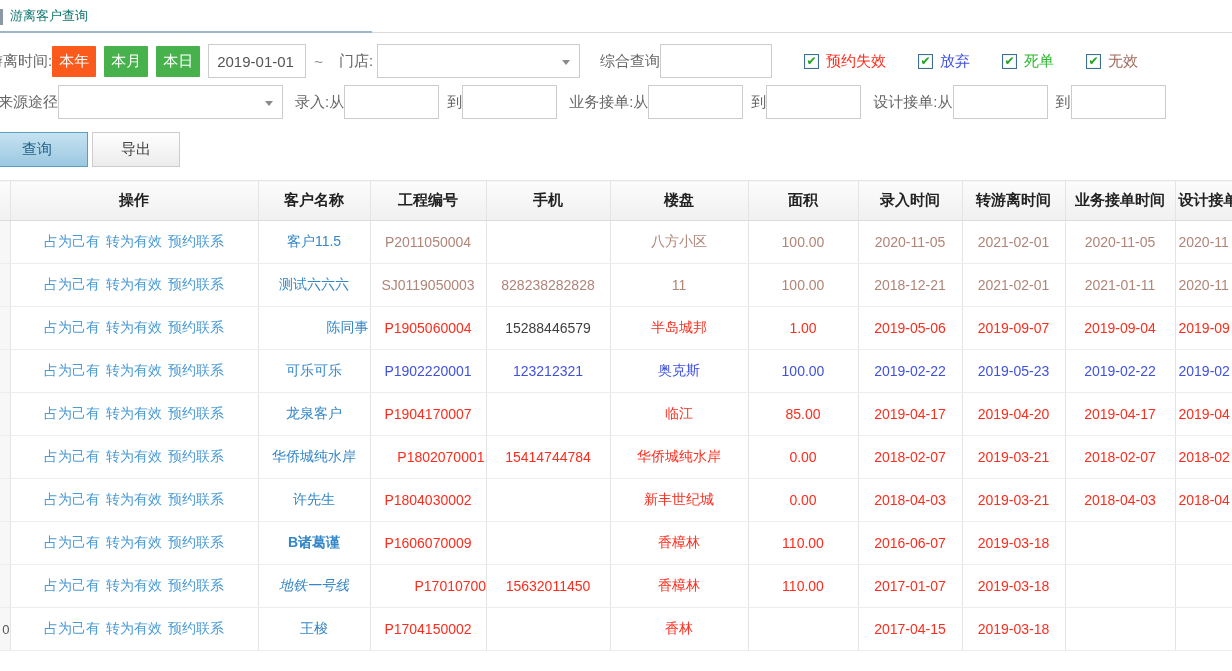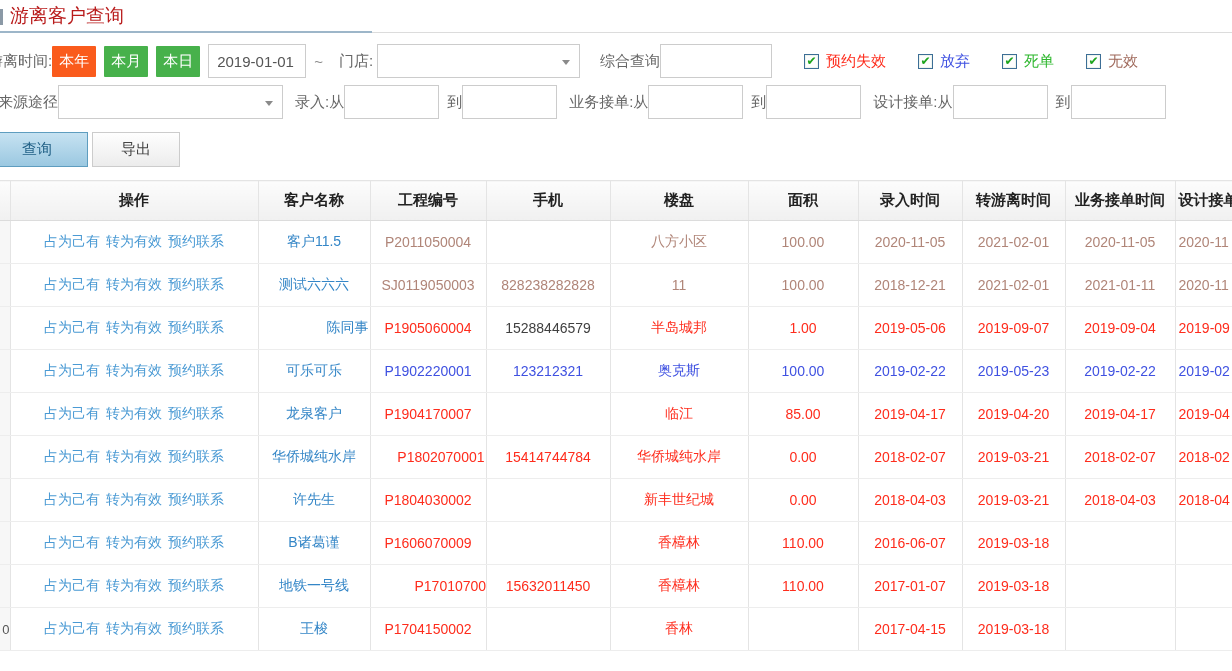--- a/index.html
+++ b/index.html
@@ -4,21 +4,21 @@
 <style>
   html,body{margin:0;padding:0;}
   body{
     width:1232px;height:671px;overflow:hidden;background:#fff;
     font-family:"Liberation Sans","DejaVu Sans",sans-serif;
   }
   
   .titlebar{height:33px;position:relative;display:flex;align-items:center;
     border-bottom:1px solid #dcdcdc;padding-left:10px;box-sizing:border-box;}
   .title-icon{position:absolute;left:0;top:9px;width:3px;height:16px;background:#8b99a6;}
-  .page-title{font-size:19px;font-weight:normal;color:#b91c1c;margin:0;}
+  .page-title{font-size:13px;font-weight:normal;color:#0f766e;margin:0;}
   .title-underline{position:absolute;left:0;bottom:-1px;width:372px;height:2px;background:#9db6c9;}
   
   .filters{padding-top:11px;}
   .filter-row{display:flex;align-items:center;}
   .row1{margin-left:-12px;}
   .row2{margin-left:-2px;margin-top:7px;}
   .flabel{font-size:15px;color:#666;white-space:nowrap;}
   .quick{height:31px;min-width:40px;padding:0 7px;border:none;color:#fff;font-size:15px;
     margin-right:8px;cursor:pointer;border-radius:1px;}
   .q-orange{background:#fa5b1c;}
@@ -255,34 +255,34 @@
           <td style="color: rgb(254, 44, 28);">新丰世纪城</td>
           <td style="color: rgb(254, 44, 28);">0.00</td>
           <td style="color: rgb(254, 44, 28);">2018-04-03</td>
           <td style="color: rgb(254, 44, 28);">2019-03-21</td>
           <td style="color: rgb(254, 44, 28);">2018-04-03</td>
           <td class="lastcol" style="color: rgb(254, 44, 28);">2018-04</td>
         </tr>
         <tr>
           <td class="rownum"></td>
           <td><a class="op-link" style="color: rgb(74, 154, 212);">占为己有</a><a class="op-link" style="color: rgb(74, 154, 212);">转为有效</a><a class="op-link" style="color: rgb(74, 154, 212);">预约联系</a></td>
-          <td style="color: rgb(52, 134, 199); cursor: pointer;">B诸葛谨</td>
+          <td style="color: rgb(52, 134, 199); cursor: pointer; font-weight: bold;">B诸葛谨</td>
           <td style="color: rgb(254, 44, 28);">P1606070009</td>
           <td style="color: rgb(254, 44, 28);"></td>
           <td style="color: rgb(254, 44, 28);">香樟林</td>
           <td style="color: rgb(254, 44, 28);">110.00</td>
           <td style="color: rgb(254, 44, 28);">2016-06-07</td>
           <td style="color: rgb(254, 44, 28);">2019-03-18</td>
           <td style="color: rgb(254, 44, 28);"></td>
           <td class="lastcol" style="color: rgb(254, 44, 28);"></td>
         </tr>
         <tr>
           <td class="rownum"></td>
           <td><a class="op-link" style="color: rgb(74, 154, 212);">占为己有</a><a class="op-link" style="color: rgb(74, 154, 212);">转为有效</a><a class="op-link" style="color: rgb(74, 154, 212);">预约联系</a></td>
-          <td style="color: rgb(52, 134, 199); cursor: pointer;">地铁一号线</td>
+          <td style="color: rgb(52, 134, 199); cursor: pointer; font-style: italic;">地铁一号线</td>
           <td style="color: rgb(254, 44, 28); padding-left: 44px;">P1701070014</td>
           <td style="color: rgb(254, 44, 28);">15632011450</td>
           <td style="color: rgb(254, 44, 28);">香樟林</td>
           <td style="color: rgb(254, 44, 28);">110.00</td>
           <td style="color: rgb(254, 44, 28);">2017-01-07</td>
           <td style="color: rgb(254, 44, 28);">2019-03-18</td>
           <td style="color: rgb(254, 44, 28);"></td>
           <td class="lastcol" style="color: rgb(254, 44, 28);"></td>
         </tr>
         <tr>

